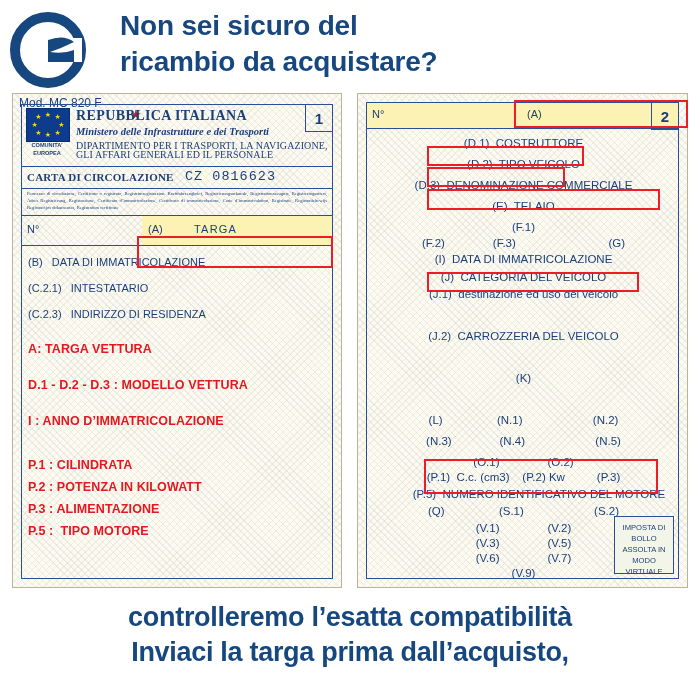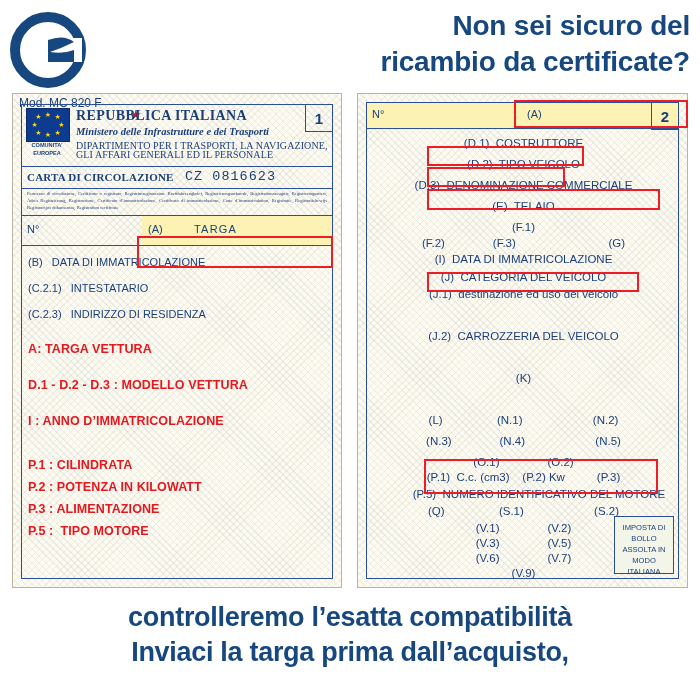--- a/index.html
+++ b/index.html
@@ -19,21 +19,21 @@
     left: 8px;
     top: 10px;
     width: 80px;
     height: 80px;
   }
   .headline {
     position: absolute;
     left: 120px;
     top: 8px;
     width: 570px;
-    text-align: right;
+    text-align: left;
     color: #17477f;
     font-size: 28px;
     font-weight: bold;
     line-height: 1.28;
     letter-spacing: -0.2px;
   }
   .footline {
     position: absolute;
     left: 10px;
     top: 600px;
@@ -295,21 +295,21 @@
 <div class="logo">
   <svg width="80" height="80" viewBox="0 0 80 80" aria-hidden="true">
     <circle cx="40" cy="40" r="33" fill="none" stroke="#17477f" stroke-width="10"></circle>
     <rect x="40" y="28" width="34" height="24" fill="#ffffff"></rect>
     <path d="M40 30 q16 -6 26 2 q-12 6 -24 10 q14 2 24 -2 l0 12 l-26 0 z" fill="#17477f"></path>
   </svg>
 </div>
 
 <div class="headline">
   <div>Non sei sicuro del</div>
-  <div>ricambio da certificate?</div>
+  <div>ricambio da acquistare?</div>
 </div>
 
 <div class="card card-left">
   <div class="modcode">Mod. MC 820 F</div>
   <div class="inner">
 
     <div class="hdr">
       <div class="eu-flag">
         <div class="eu-stars">
           <span style="left:50%;top:18%;">★</span>
@@ -392,21 +392,21 @@
       <div class="line" style="height:15px;">(O.1)               (O.2)</div>
       <div class="line" style="height:17px;">(P.1)  C.c. (cm3)    (P.2) Kw          (P.3)</div>
       <div class="line" style="height:17px;margin-left:31px;">(P.5)  NUMERO IDENTIFICATIVO DEL MOTORE</div>
       <div class="line" style="height:17px;">(Q)                 (S.1)                      (S.2)</div>
       <div class="line" style="height:15px;">(V.1)               (V.2)</div>
       <div class="line" style="height:15px;">(V.3)               (V.5)</div>
       <div class="line" style="height:15px;">(V.6)               (V.7)</div>
       <div class="line" style="height:15px;">(V.9)</div>
     </div>
 
-    <div class="bollo">IMPOSTA DI BOLLO ASSOLTA IN MODO ITALIANA</div>
+    <div class="bollo">IMPOSTA DI BOLLO ASSOLTA IN MODO VIRTUALE</div>
   </div>
 
   <div class="redbox" style="left:156px; top:6px; width:174px; height:28px;"></div>
   <div class="redbox" style="left:69px; top:52px; width:157px; height:20px;"></div>
   <div class="redbox" style="left:69px; top:73px; width:138px; height:20px;"></div>
   <div class="redbox" style="left:69px; top:95px; width:233px; height:21px;"></div>
   <div class="redbox" style="left:69px; top:178px; width:212px; height:20px;"></div>
   <div class="redbox" style="left:66px; top:365px; width:234px; height:35px;"></div>
 </div>
 

